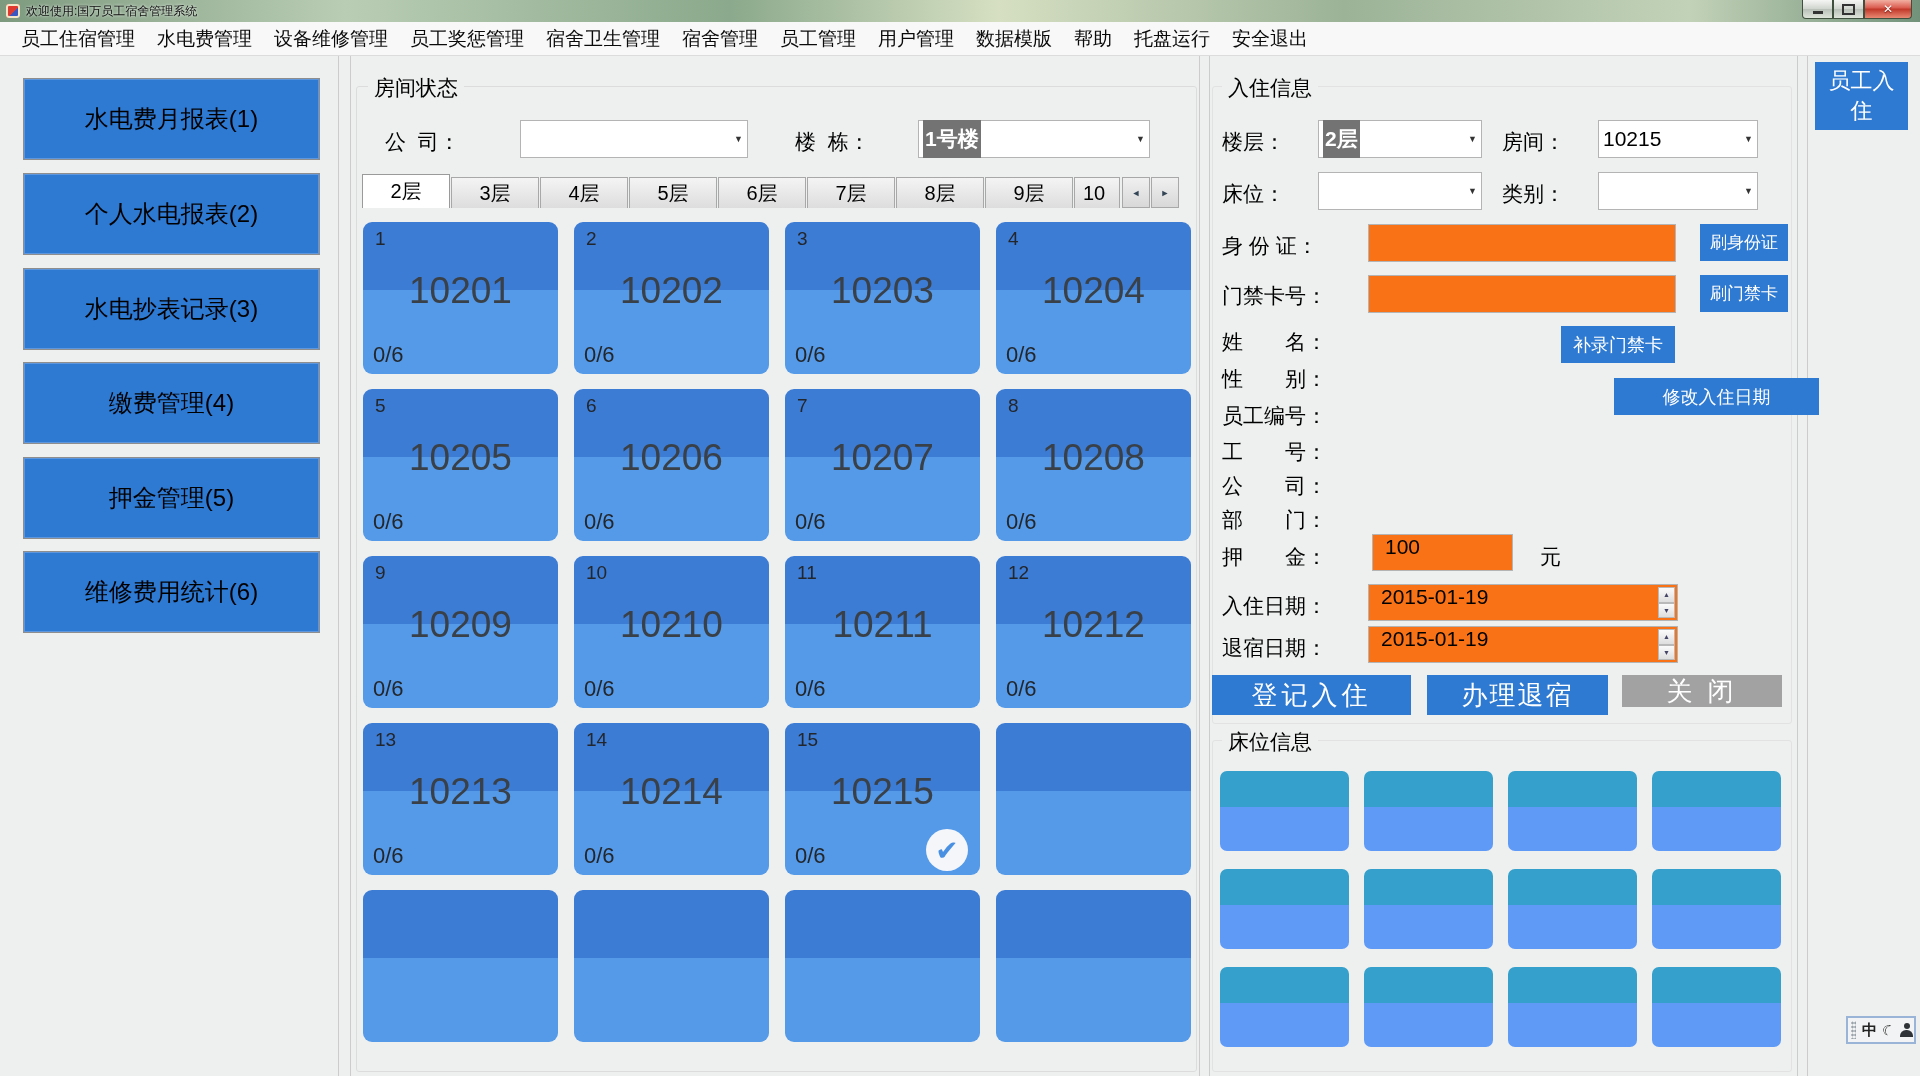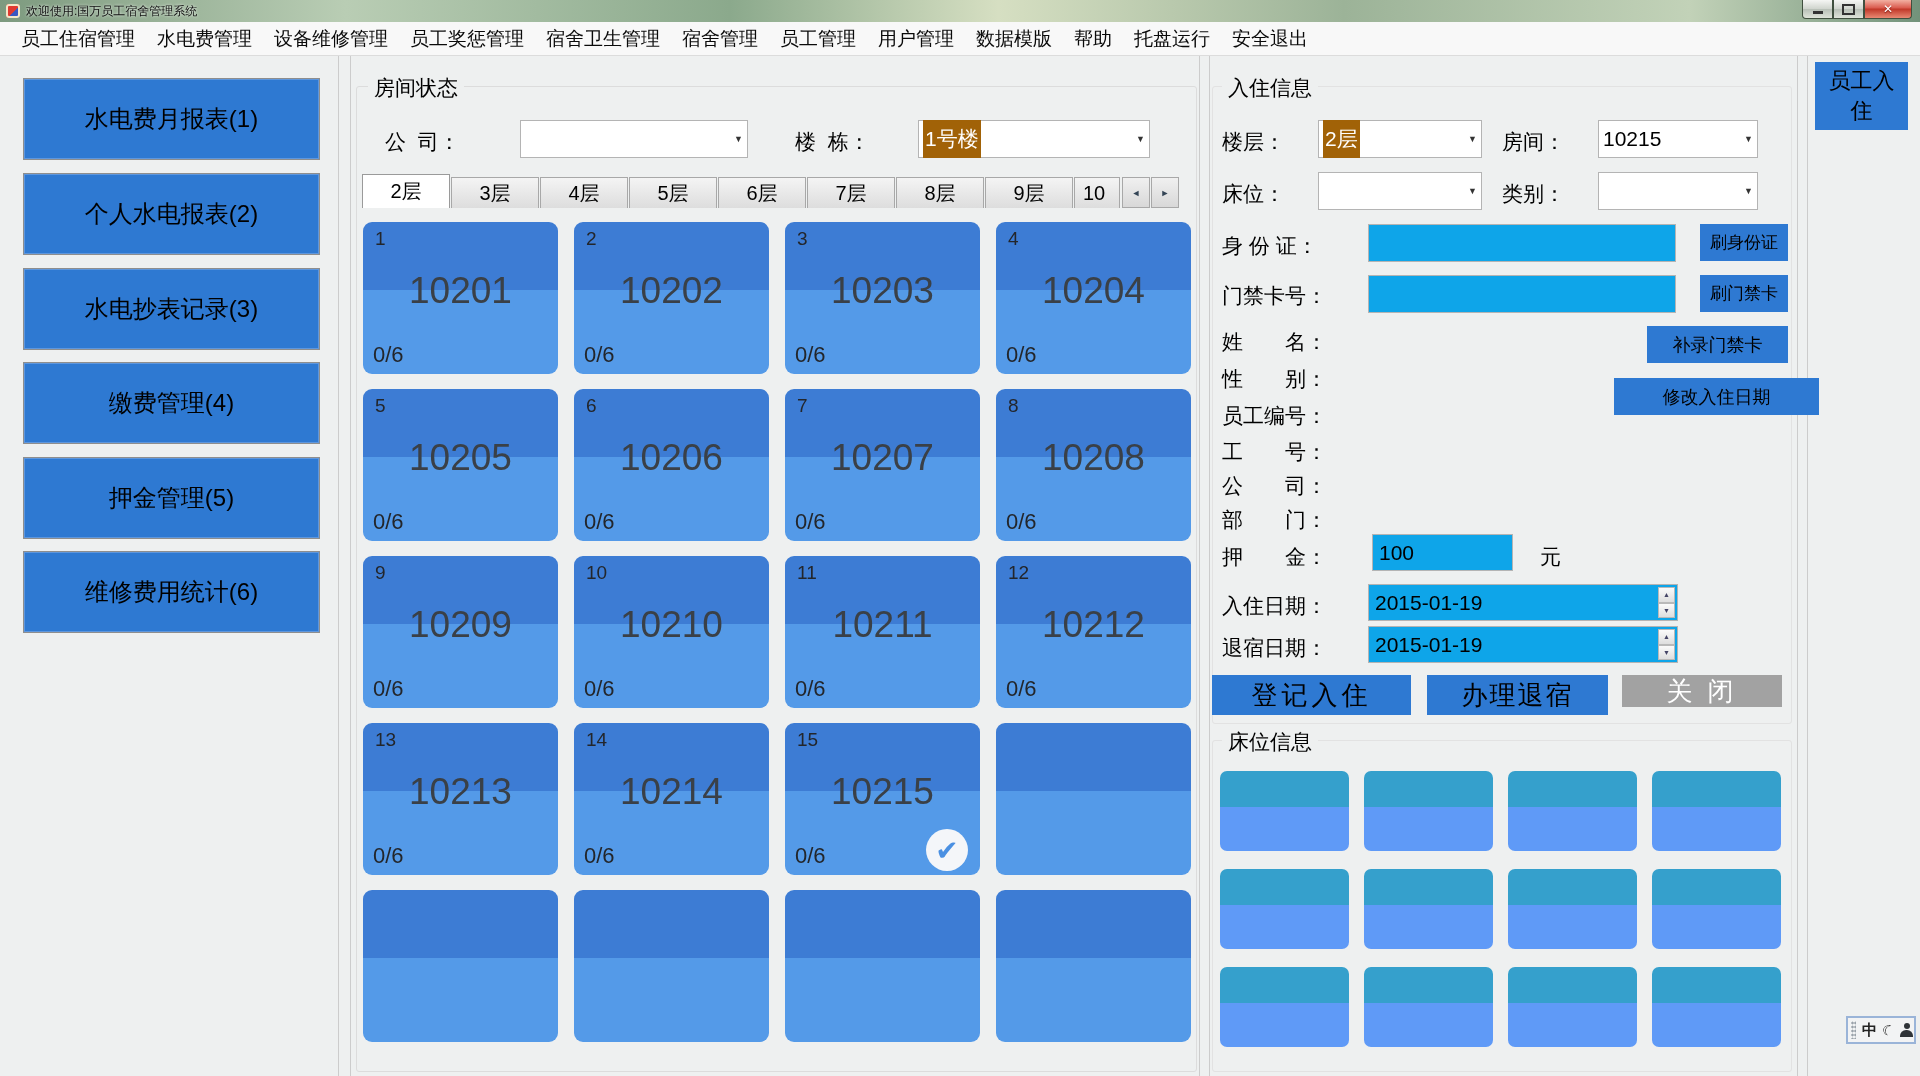--- a/index.html
+++ b/index.html
@@ -35,24 +35,24 @@
     box-shadow:inset 0 0 0 1px #5e97de;color:#000000;font-size:24px;display:flex;
     align-items:center;justify-content:center;cursor:pointer;}
   
   .groupbox{border:1px solid #dcdcdc;border-radius:3px;background:transparent;}
   .grouplabel{font-size:21px;color:#000;background:#eef0f0;padding:0 6px;white-space:nowrap;}
   .fldlabel{font-size:21px;color:#000;white-space:pre;}
   
   .combo{background:#fff;border:1px solid #b4b4b4;display:flex;align-items:center;
     box-sizing:border-box;padding:0 4px;position:absolute;}
   .combo .val{font-size:21px;color:#000;}
-  .combo .val.hl{background:#a16207;color:#fff;padding:5px 2px;}
+  .combo .val.hl{background:#737373;color:#fff;padding:5px 2px;font-weight:bold;}
   .combo .arr{margin-left:auto;font-size:9px;color:#333;}
-  .inputbox{background:#0ea5e9;border:1px solid #b4b4b4;box-sizing:border-box;position:absolute;
-    font-size:21px;color:#000;display:flex;align-items:center;padding:0 6px;}
+  .inputbox{background:#f97316;border:1px solid #b4b4b4;box-sizing:border-box;position:absolute;
+    font-size:21px;color:#000;display:flex;padding:0 12px;}
   .spin{position:absolute;right:2px;top:2px;bottom:2px;width:17px;display:flex;flex-direction:column;justify-content:space-between;}
   .spinbtn{height:15px;background:linear-gradient(#fbfbfb,#dedede);border:1px solid #b9b9b9;
     display:flex;align-items:center;justify-content:center;font-size:7px;color:#446;}
   
   .tabs{left:362px;top:174px;height:34px;display:flex;align-items:flex-end;}
   .tab{width:88px;height:31px;background:linear-gradient(#f4f4f4,#dddddd);border:1px solid #a8a8a8;
     border-bottom:none;display:flex;align-items:center;justify-content:center;font-size:20px;color:#000;
     box-sizing:border-box;margin-right:1px;cursor:pointer;}
   .tab.active{background:#ffffff;height:34px;border-color:#9a9a9a;}
   .tab.partial{width:46px;justify-content:flex-start;padding-left:8px;}
@@ -62,21 +62,21 @@
   .roomgrid{left:363px;top:222px;display:grid;grid-template-columns:repeat(4,195px);
     grid-auto-rows:152px;column-gap:16px;row-gap:15px;}
   .room{border-radius:9px;background:linear-gradient(#3d7cd4 0 45%,#549ae8 45% 100%);
     position:relative;cursor:pointer;}
   .room .ri{position:absolute;left:12px;top:6px;font-size:19px;color:#23262b;}
   .room .rn{position:absolute;left:0;right:0;top:48px;text-align:center;font-size:37px;color:#3a4047;}
   .room .ro{position:absolute;left:10px;bottom:6px;font-size:22px;color:#23262b;}
   .room .check{position:absolute;right:12px;bottom:4px;width:42px;height:42px;border-radius:50%;
     background:#f4f6f9;color:#4a90e2;font-size:28px;font-weight:bold;display:flex;align-items:center;justify-content:center;}
   
-  .bluebtn{background:#2e79d2;color:#000000;border:none;display:flex;align-items:center;
+  .bluebtn{background:#2e79d2;color:#ffffff;border:none;display:flex;align-items:center;
     justify-content:center;cursor:pointer;position:absolute;box-sizing:border-box;}
   .graybtn{background:#a2a2a2;color:#fff;display:flex;align-items:center;justify-content:center;
     cursor:pointer;position:absolute;box-sizing:border-box;}
   
   .bedgrid{left:1220px;top:771px;display:grid;grid-template-columns:repeat(4,129px);
     grid-auto-rows:80px;column-gap:15px;row-gap:18px;}
   .bed{border-radius:7px;background:linear-gradient(#35a0cc 0 45%,#5f9af7 45% 100%);cursor:pointer;}
   
   .imebar{left:1846px;top:1016px;width:70px;height:28px;background:#f2f3f4;
     border:2px solid #9ab4d8;display:flex;align-items:center;box-sizing:border-box;padding:0 3px;}
@@ -283,21 +283,21 @@
   </div>
 <div class="bluebtn" style="left:1700px;top:224px;width:88px;height:37px;font-size:17px;">刷身份证</div>
 
 <div class="fldlabel abs" style="left:1222px;top:282px;">门禁卡号：</div>
 <div class="inputbox" style="left:1368px;top:275px;width:308px;height:38px;">
     <span></span>
   </div>
 <div class="bluebtn" style="left:1700px;top:275px;width:88px;height:37px;font-size:17px;">刷门禁卡</div>
 
 <div class="fldlabel abs" style="left:1222px;top:328px;">姓　　名：</div>
-<div class="bluebtn" style="left:1647px;top:326px;width:141px;height:37px;font-size:18px;">补录门禁卡</div>
+<div class="bluebtn" style="left:1561px;top:326px;width:114px;height:37px;font-size:18px;">补录门禁卡</div>
 
 <div class="fldlabel abs" style="left:1222px;top:365px;">性　　别：</div>
 <div class="bluebtn" style="left:1614px;top:378px;width:205px;height:37px;font-size:18px;">修改入住日期</div>
 
 <div class="fldlabel abs" style="left:1222px;top:402px;">员工编号：</div>
 <div class="fldlabel abs" style="left:1222px;top:438px;">工　　号：</div>
 <div class="fldlabel abs" style="left:1222px;top:472px;">公　　司：</div>
 <div class="fldlabel abs" style="left:1222px;top:506px;">部　　门：</div>
 
 <div class="fldlabel abs" style="left:1222px;top:543px;">押　　金：</div>

